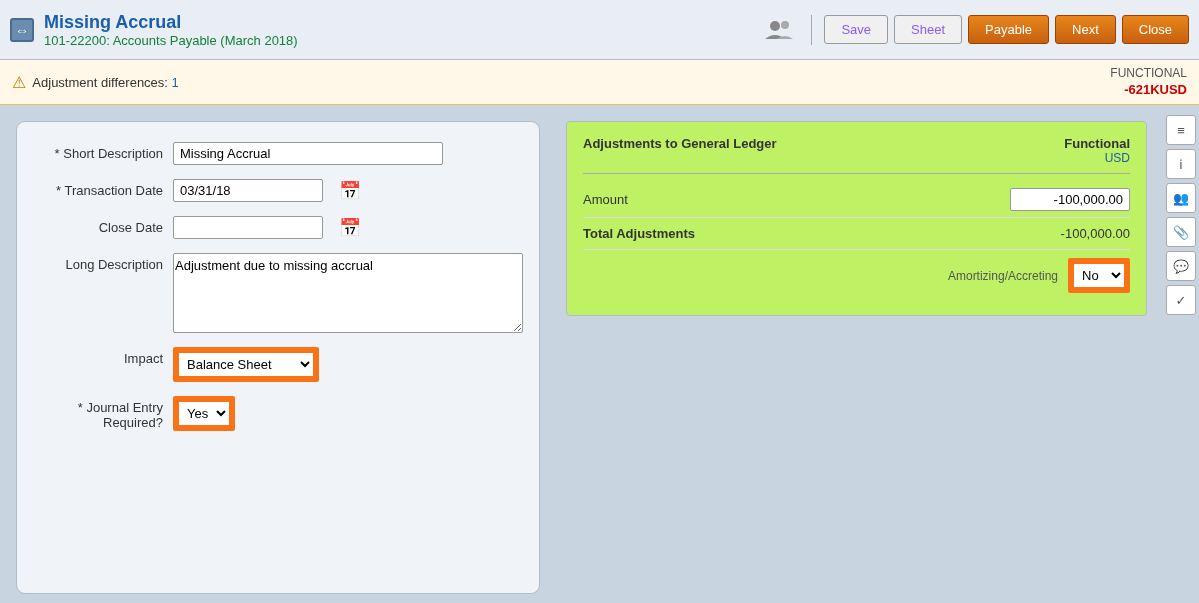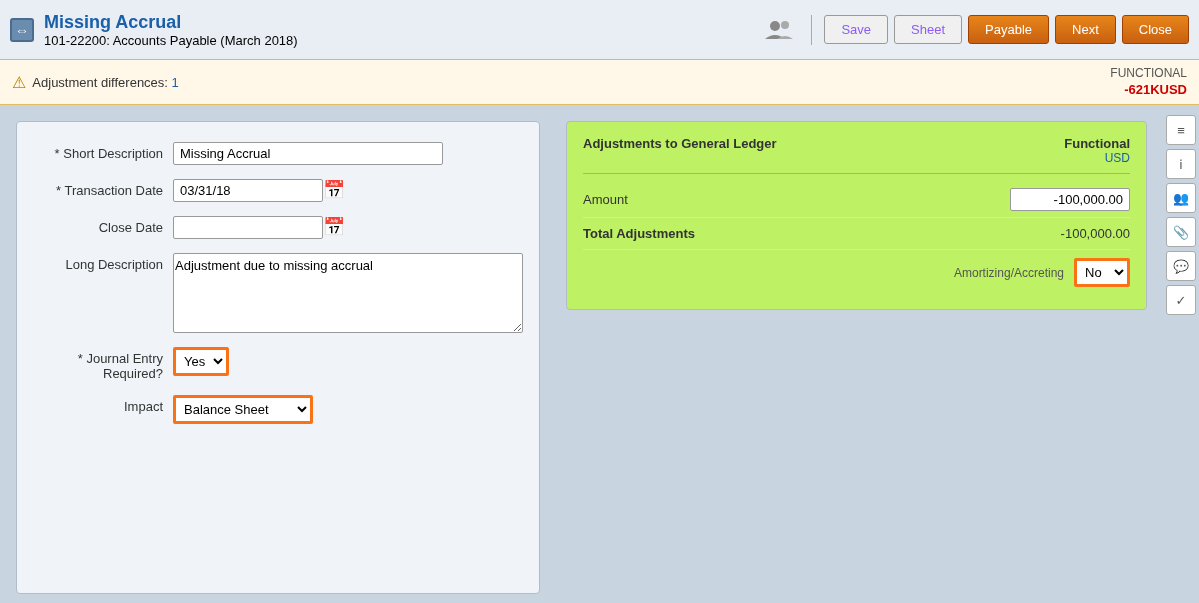--- a/index.html
+++ b/index.html
@@ -24,21 +24,21 @@
       background: #6a8caf;
       border: 2px solid #4a6c8f;
       border-radius: 3px;
       display: flex; align-items: center; justify-content: center;
       margin-right: 10px;
       flex-shrink: 0;
     }
     .header-icon span { color: white; font-size: 14px; font-weight: bold; }
     .header-titles { display: flex; flex-direction: column; }
     .header-main-title { color: #1a5fa8; font-size: 18px; font-weight: bold; }
-    .header-subtitle { color: #000000; font-size: 13px; }
+    .header-subtitle { color: #15803d; font-size: 13px; }
     .header-actions {
       display: flex;
       align-items: center;
       gap: 6px;
     }
     .header-user-icon {
       display: flex; align-items: center; gap: 4px; margin-right: 6px;
     }
     .user-icon-svg { width: 28px; height: 22px; }
     .divider-v { width: 1px; height: 30px; background: #aaa; margin: 0 6px; }
@@ -82,21 +82,21 @@
     }
 
     
     .left-panel {
       flex: 0 0 540px;
       padding: 16px;
     }
     .form-card {
       background: #f0f4f8;
       border: 1px solid #b0bcc8;
-      border-radius: 4px;
+      border-radius: 9px;
       padding: 20px 16px;
       height: 100%;
     }
     .form-row {
       display: flex;
       align-items: flex-start;
       margin-bottom: 14px;
     }
     .form-label {
       width: 140px;
@@ -109,34 +109,34 @@
     }
     .form-input {
       border: 1px solid #999;
       border-radius: 2px;
       padding: 3px 6px;
       font-size: 13px;
       background: white;
     }
     .form-input-wide { width: 270px; }
     .form-input-date { width: 150px; }
-    .date-wrapper { display: flex; align-items: flex-start; gap: 0; }
+    .date-wrapper { display: flex; align-items: flex-end; gap: 16px; }
     .cal-icon { cursor: pointer; font-size: 18px; color: #6a8caf; }
     .textarea-input {
       border: 1px solid #999;
       border-radius: 2px;
       padding: 4px 1px;
       font-size: 13px;
       background: white;
       width: 350px;
       height: 80px;
       resize: both;
     }
     .select-input {
-      border: 3px solid #f97316;
+      border: 6px solid #f97316;
       border-radius: 2px;
       padding: 3px 4px;
       font-size: 13px;
       background: white;
     }
 
     
     .right-panel {
       flex: 1;
       padding: 16px 16px 16px 10px;
@@ -290,36 +290,36 @@
           <span class="cal-icon">📅</span>
         </div>
       </div>
 
       <div class="form-row">
         <label class="form-label">Long Description</label>
         <textarea class="textarea-input" style="">Adjustment due to missing accrual</textarea>
       </div>
 
       <div class="form-row">
-        <label class="form-label">* Journal Entry Required?</label>
-        <select class="select-input">
-          <option>Yes</option>
-          <option>No</option>
-        </select>
-      </div>
-
-      <div class="form-row">
         <label class="form-label">Impact</label>
         <select class="select-input">
           <option>Balance Sheet</option>
           <option>Income Statement</option>
           <option>None</option>
         </select>
       </div>
 
+      <div class="form-row">
+        <label class="form-label">* Journal Entry Required?</label>
+        <select class="select-input">
+          <option>Yes</option>
+          <option>No</option>
+        </select>
+      </div>
+
     </div>
   </div>
 
   <div class="right-panel">
     <div class="adjustments-card">
 
       <div class="adj-header">
         <span class="adj-header-title">Adjustments to General Ledger</span>
         <div class="adj-header-right">
           <div class="adj-header-functional">Functional</div>

